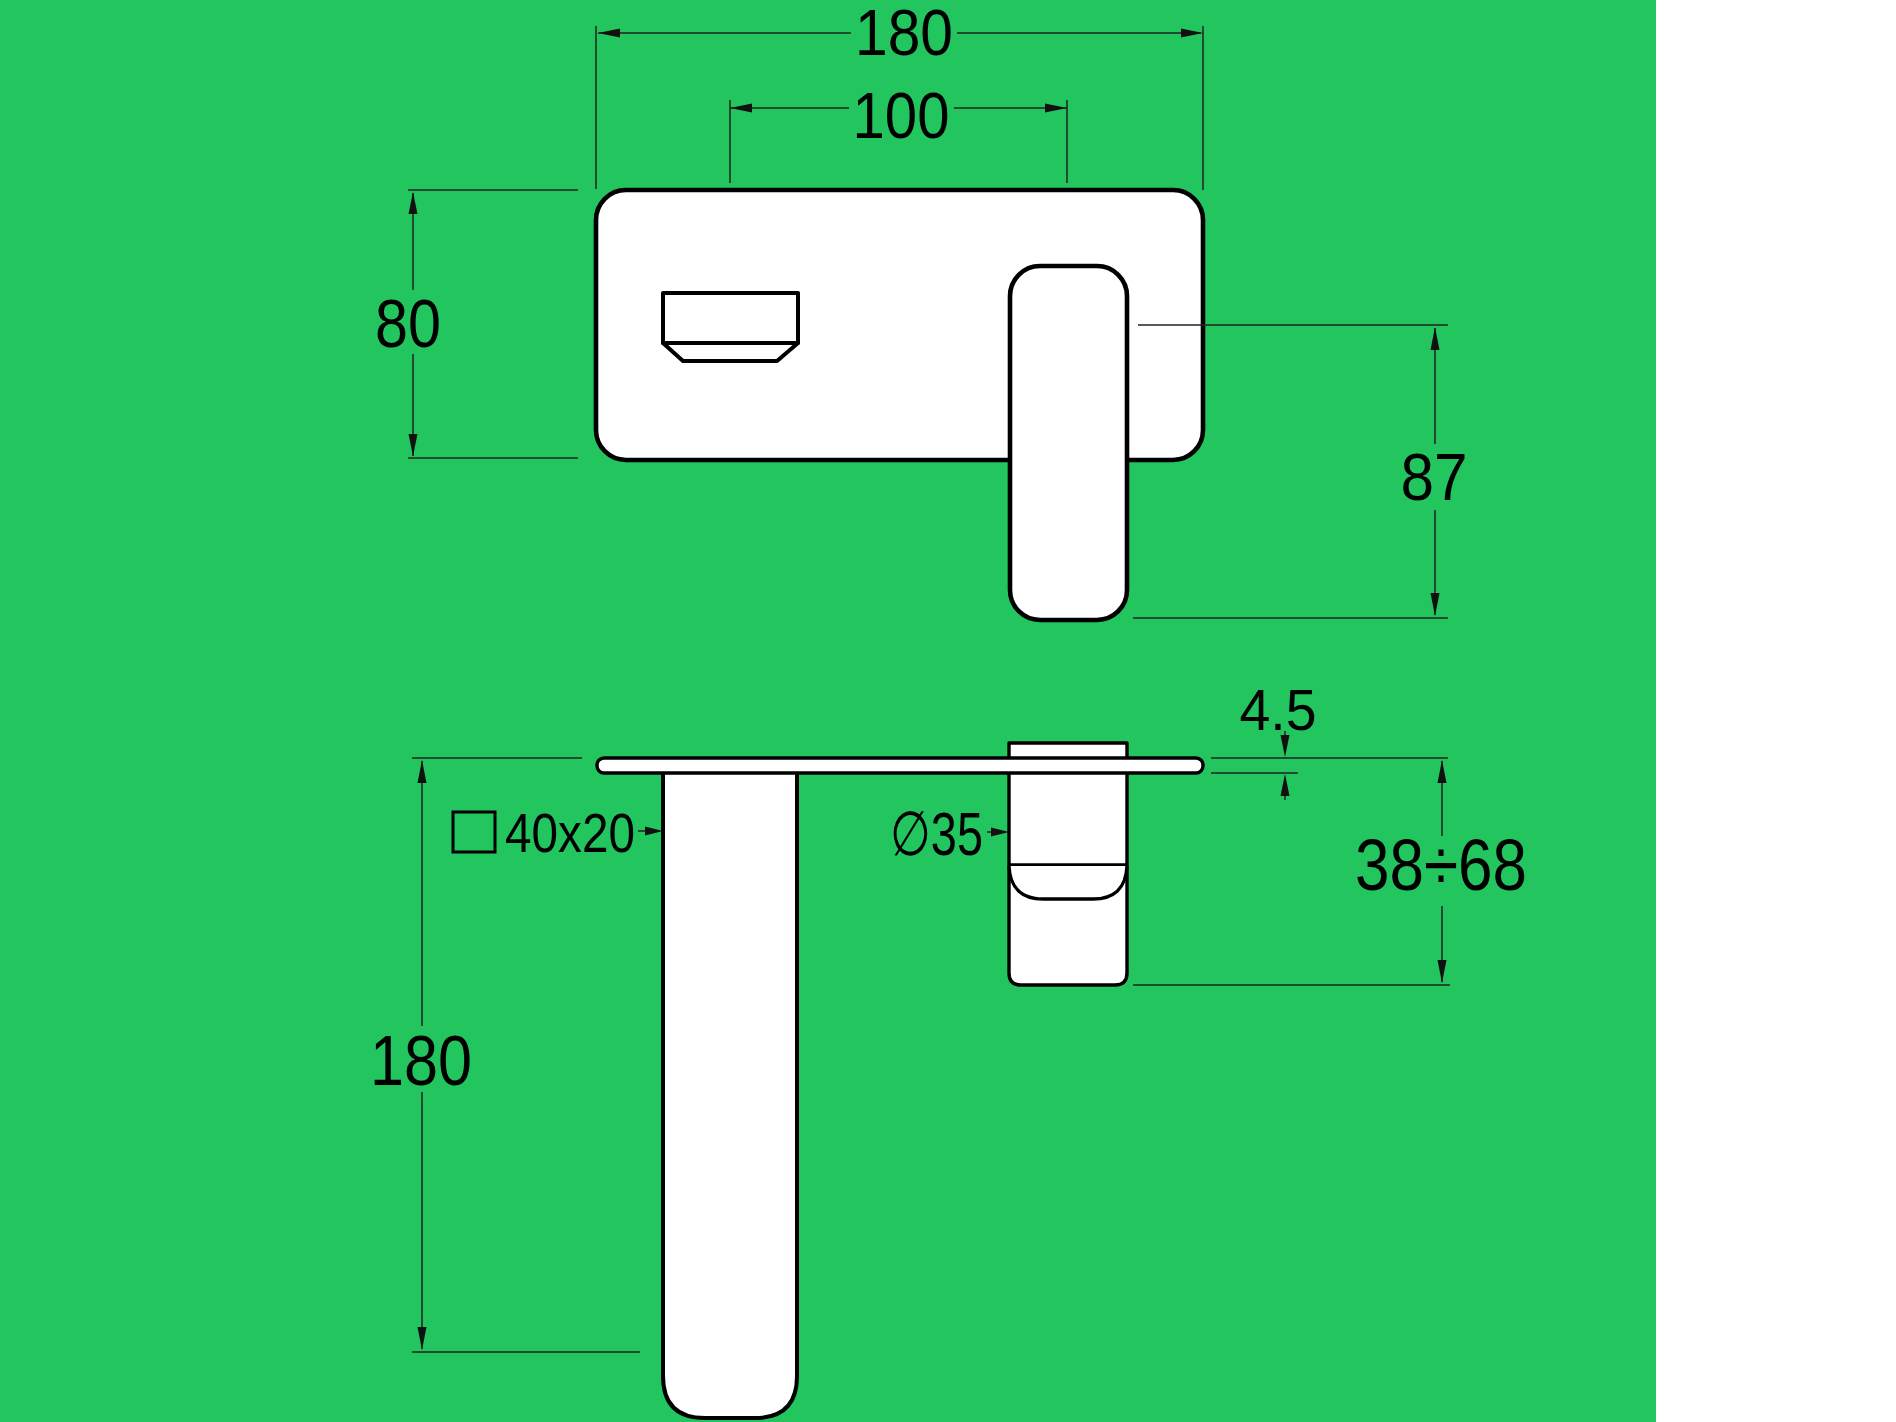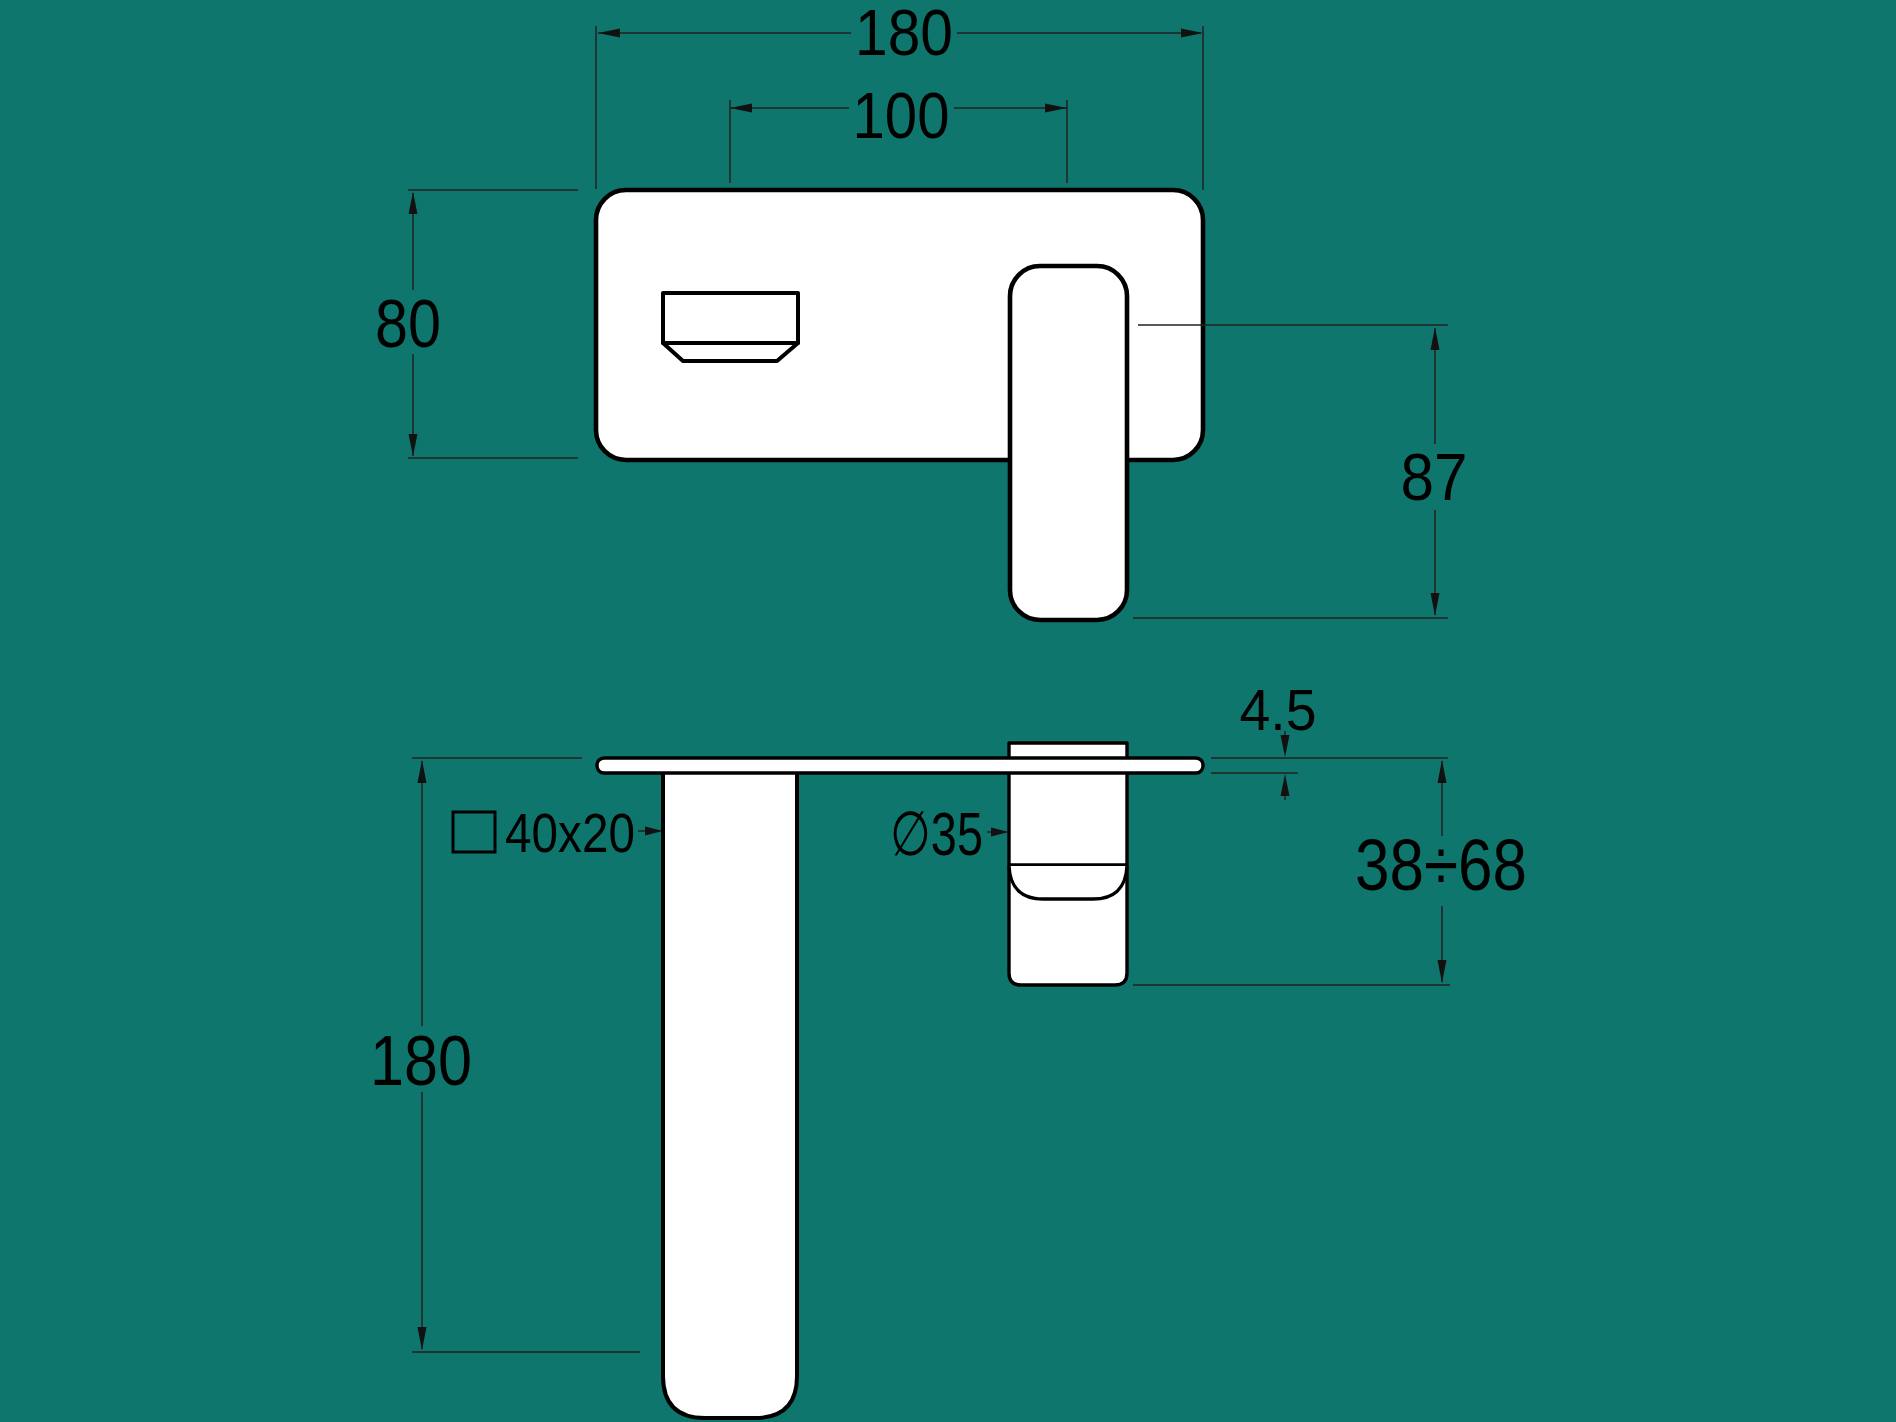--- a/index.html
+++ b/index.html
@@ -1,16 +1,16 @@
 <!DOCTYPE html>
 <html><head>
 <meta charset="utf-8">
 <style>
   html,body{margin:0;padding:0;background:#ffffff;}
-  .stage{position:relative;width:1896px;height:1422px;background:#0f766e;overflow:hidden;}
+  .stage{position:relative;width:1656px;height:1422px;background:#22c55e;overflow:hidden;}
   svg{display:block;width:1896px;height:1422px;}
   .part{fill:#ffffff;stroke:#000000;stroke-linejoin:round;}
   .part-heavy{stroke-width:4.6;}
   .part-mid{stroke-width:4;}
   .part-thin{stroke-width:3.4;}
   .dimline{stroke:#222222;stroke-width:1.5;fill:none;}
   .arrow{fill:#111111;stroke:none;}
   .dimtext{font-family:"Liberation Sans","DejaVu Sans",sans-serif;fill:#000000;}
 </style>
 </head>

